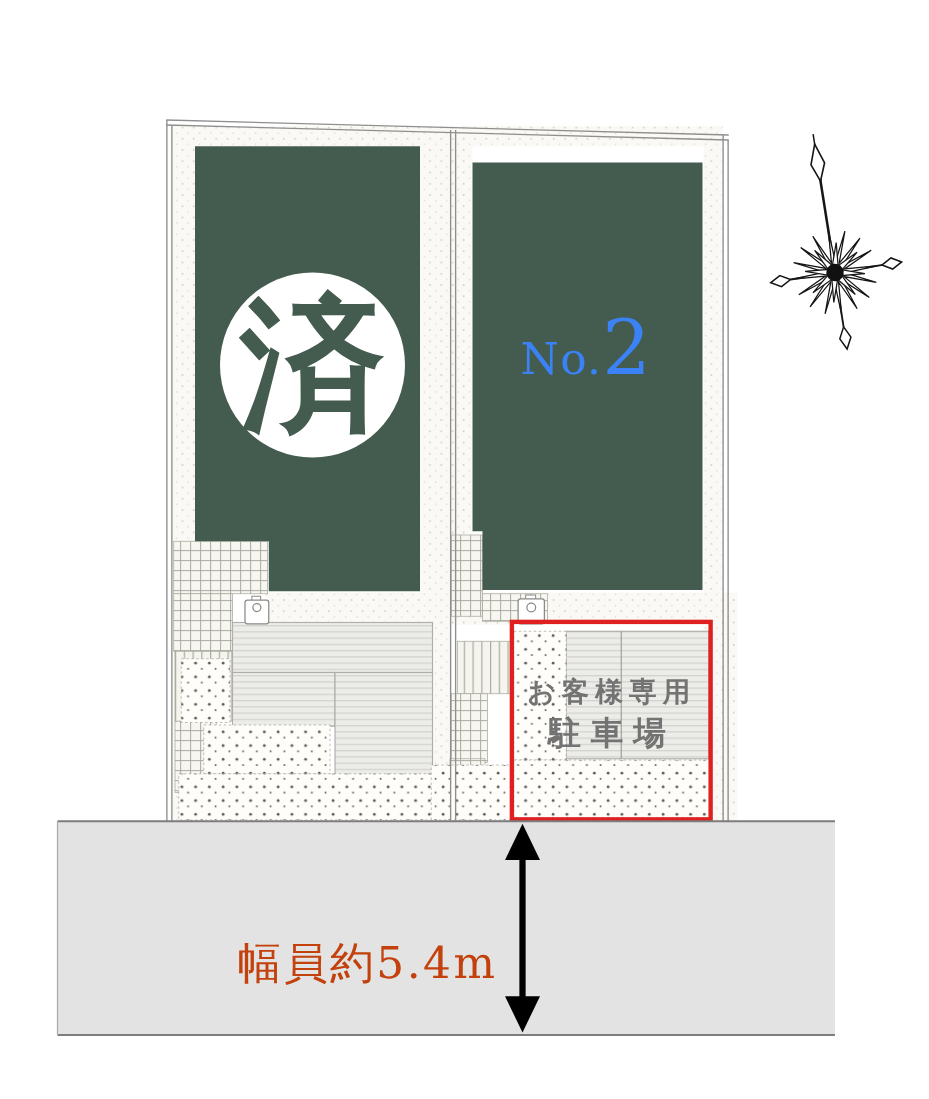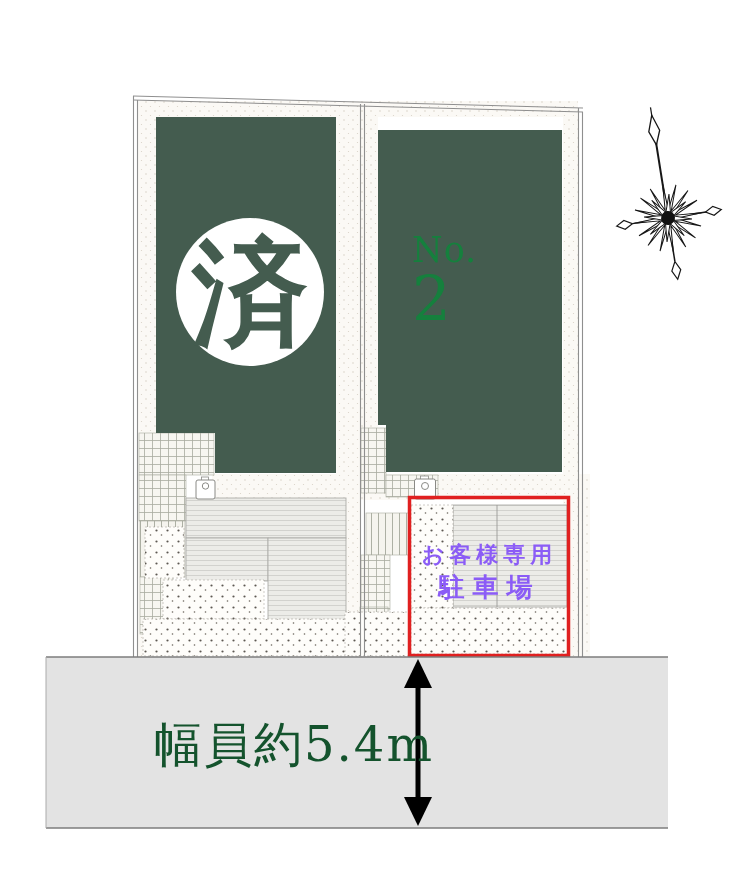--- a/index.html
+++ b/index.html
@@ -9,35 +9,35 @@
   }
   .abs{position:absolute;}
   .plan-svg{position:absolute;left:0;top:0;}
   .sold-badge{
     left:176px;top:218px;width:148px;height:148px;
     display:flex;align-items:center;justify-content:center;
     font-size:116px;font-weight:600;color:#445c4f;line-height:1;
     user-select:none;
   }
   .lot-number{
-    left:412px;top:248px;width:144px;height:66px;
+    left:397px;top:248px;width:144px;height:66px;
     display:flex;align-items:baseline;justify-content:center;
-    color:#15803d;line-height:1;letter-spacing:1px;flex-direction:column;
+    color:#3b82f6;line-height:1;letter-spacing:1px;
   }
   .lot-number .prefix{font-size:35px;}
   .lot-number .num{font-size:61px;}
   .parking-label{
     left:411px;top:538px;width:157px;text-align:center;
-    color:#8b5cf6;font-weight:700;line-height:33px;
+    color:#737373;font-weight:700;line-height:33px;
   }
   .parking-label .l1{font-size:22px;letter-spacing:5px;display:block;}
   .parking-label .l2{font-size:26px;letter-spacing:8px;display:block;}
   .road-label{
-    left:148px;top:716px;width:292px;text-align:center;
-    color:#14532d;font-size:48px;letter-spacing:2px;line-height:1.2;
+    left:148px;top:750px;width:292px;text-align:center;
+    color:#c2410c;font-size:35px;letter-spacing:2px;line-height:1.2;
   }
 </style>
 </head>
 <body>
 
 <div class="page">
 
   <svg class="plan-svg" width="743" height="879" viewBox="0 0 743 879">
     <defs>
       <pattern id="tile" width="8" height="8" patternUnits="userSpaceOnUse">

